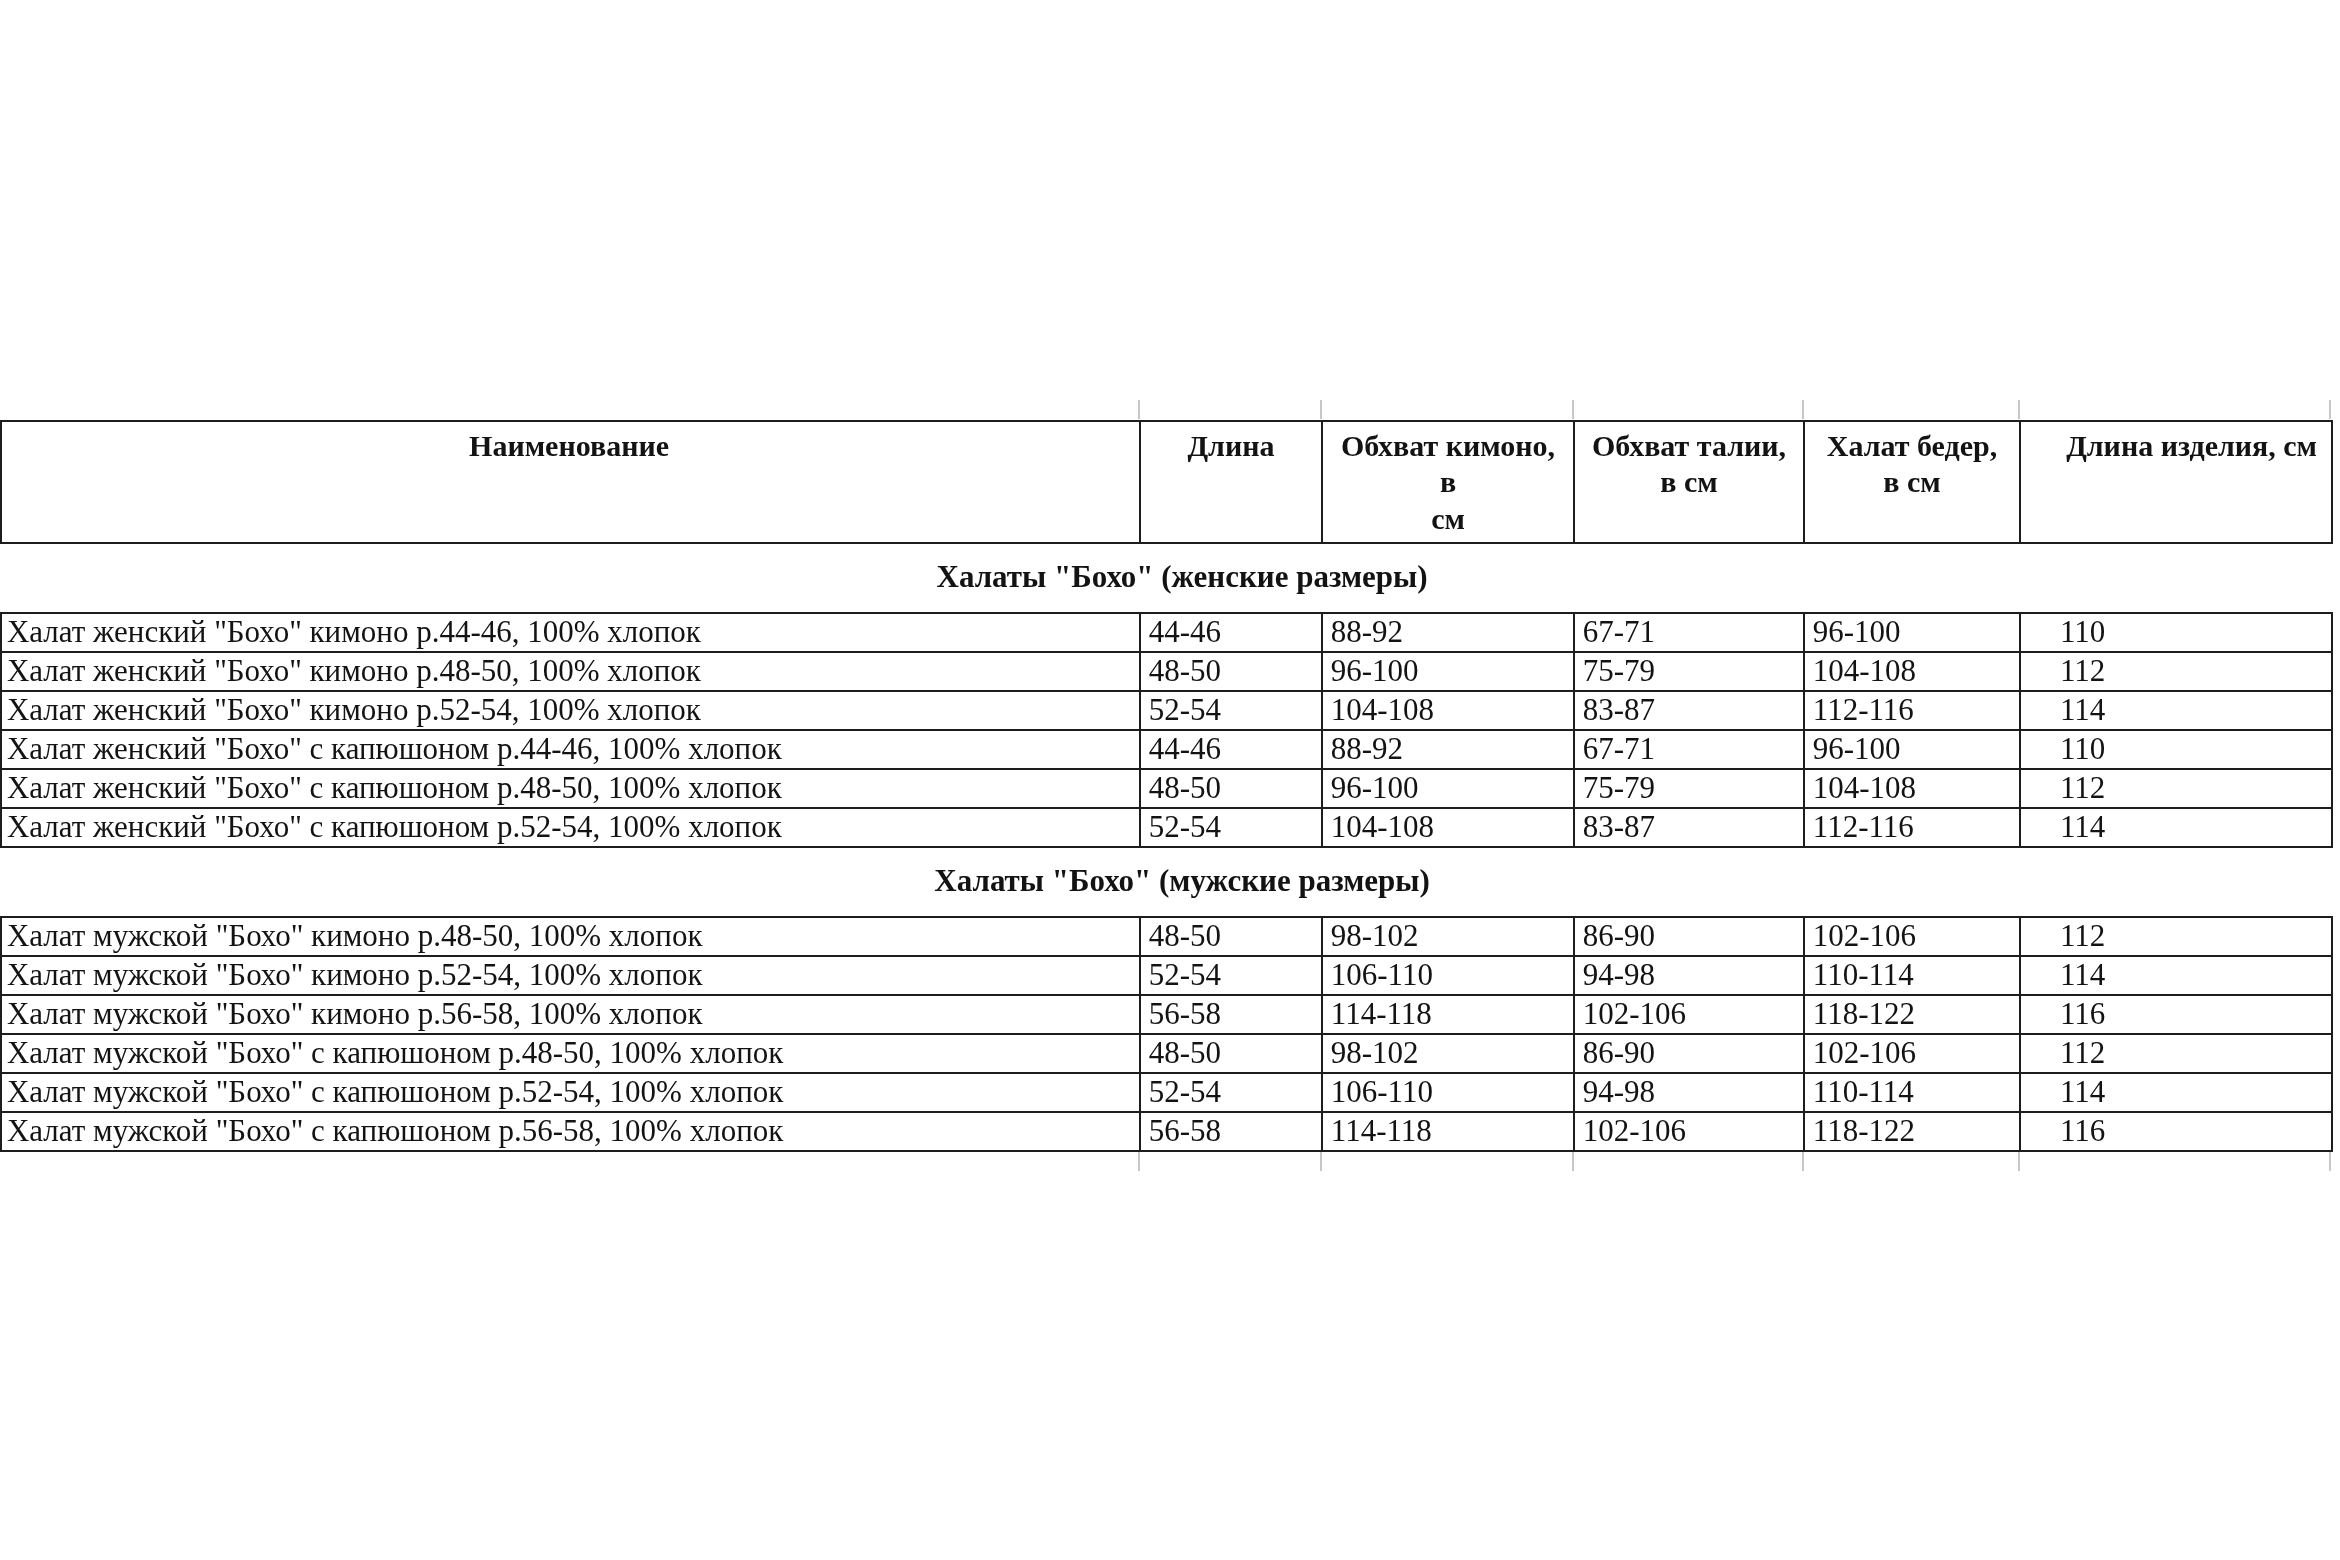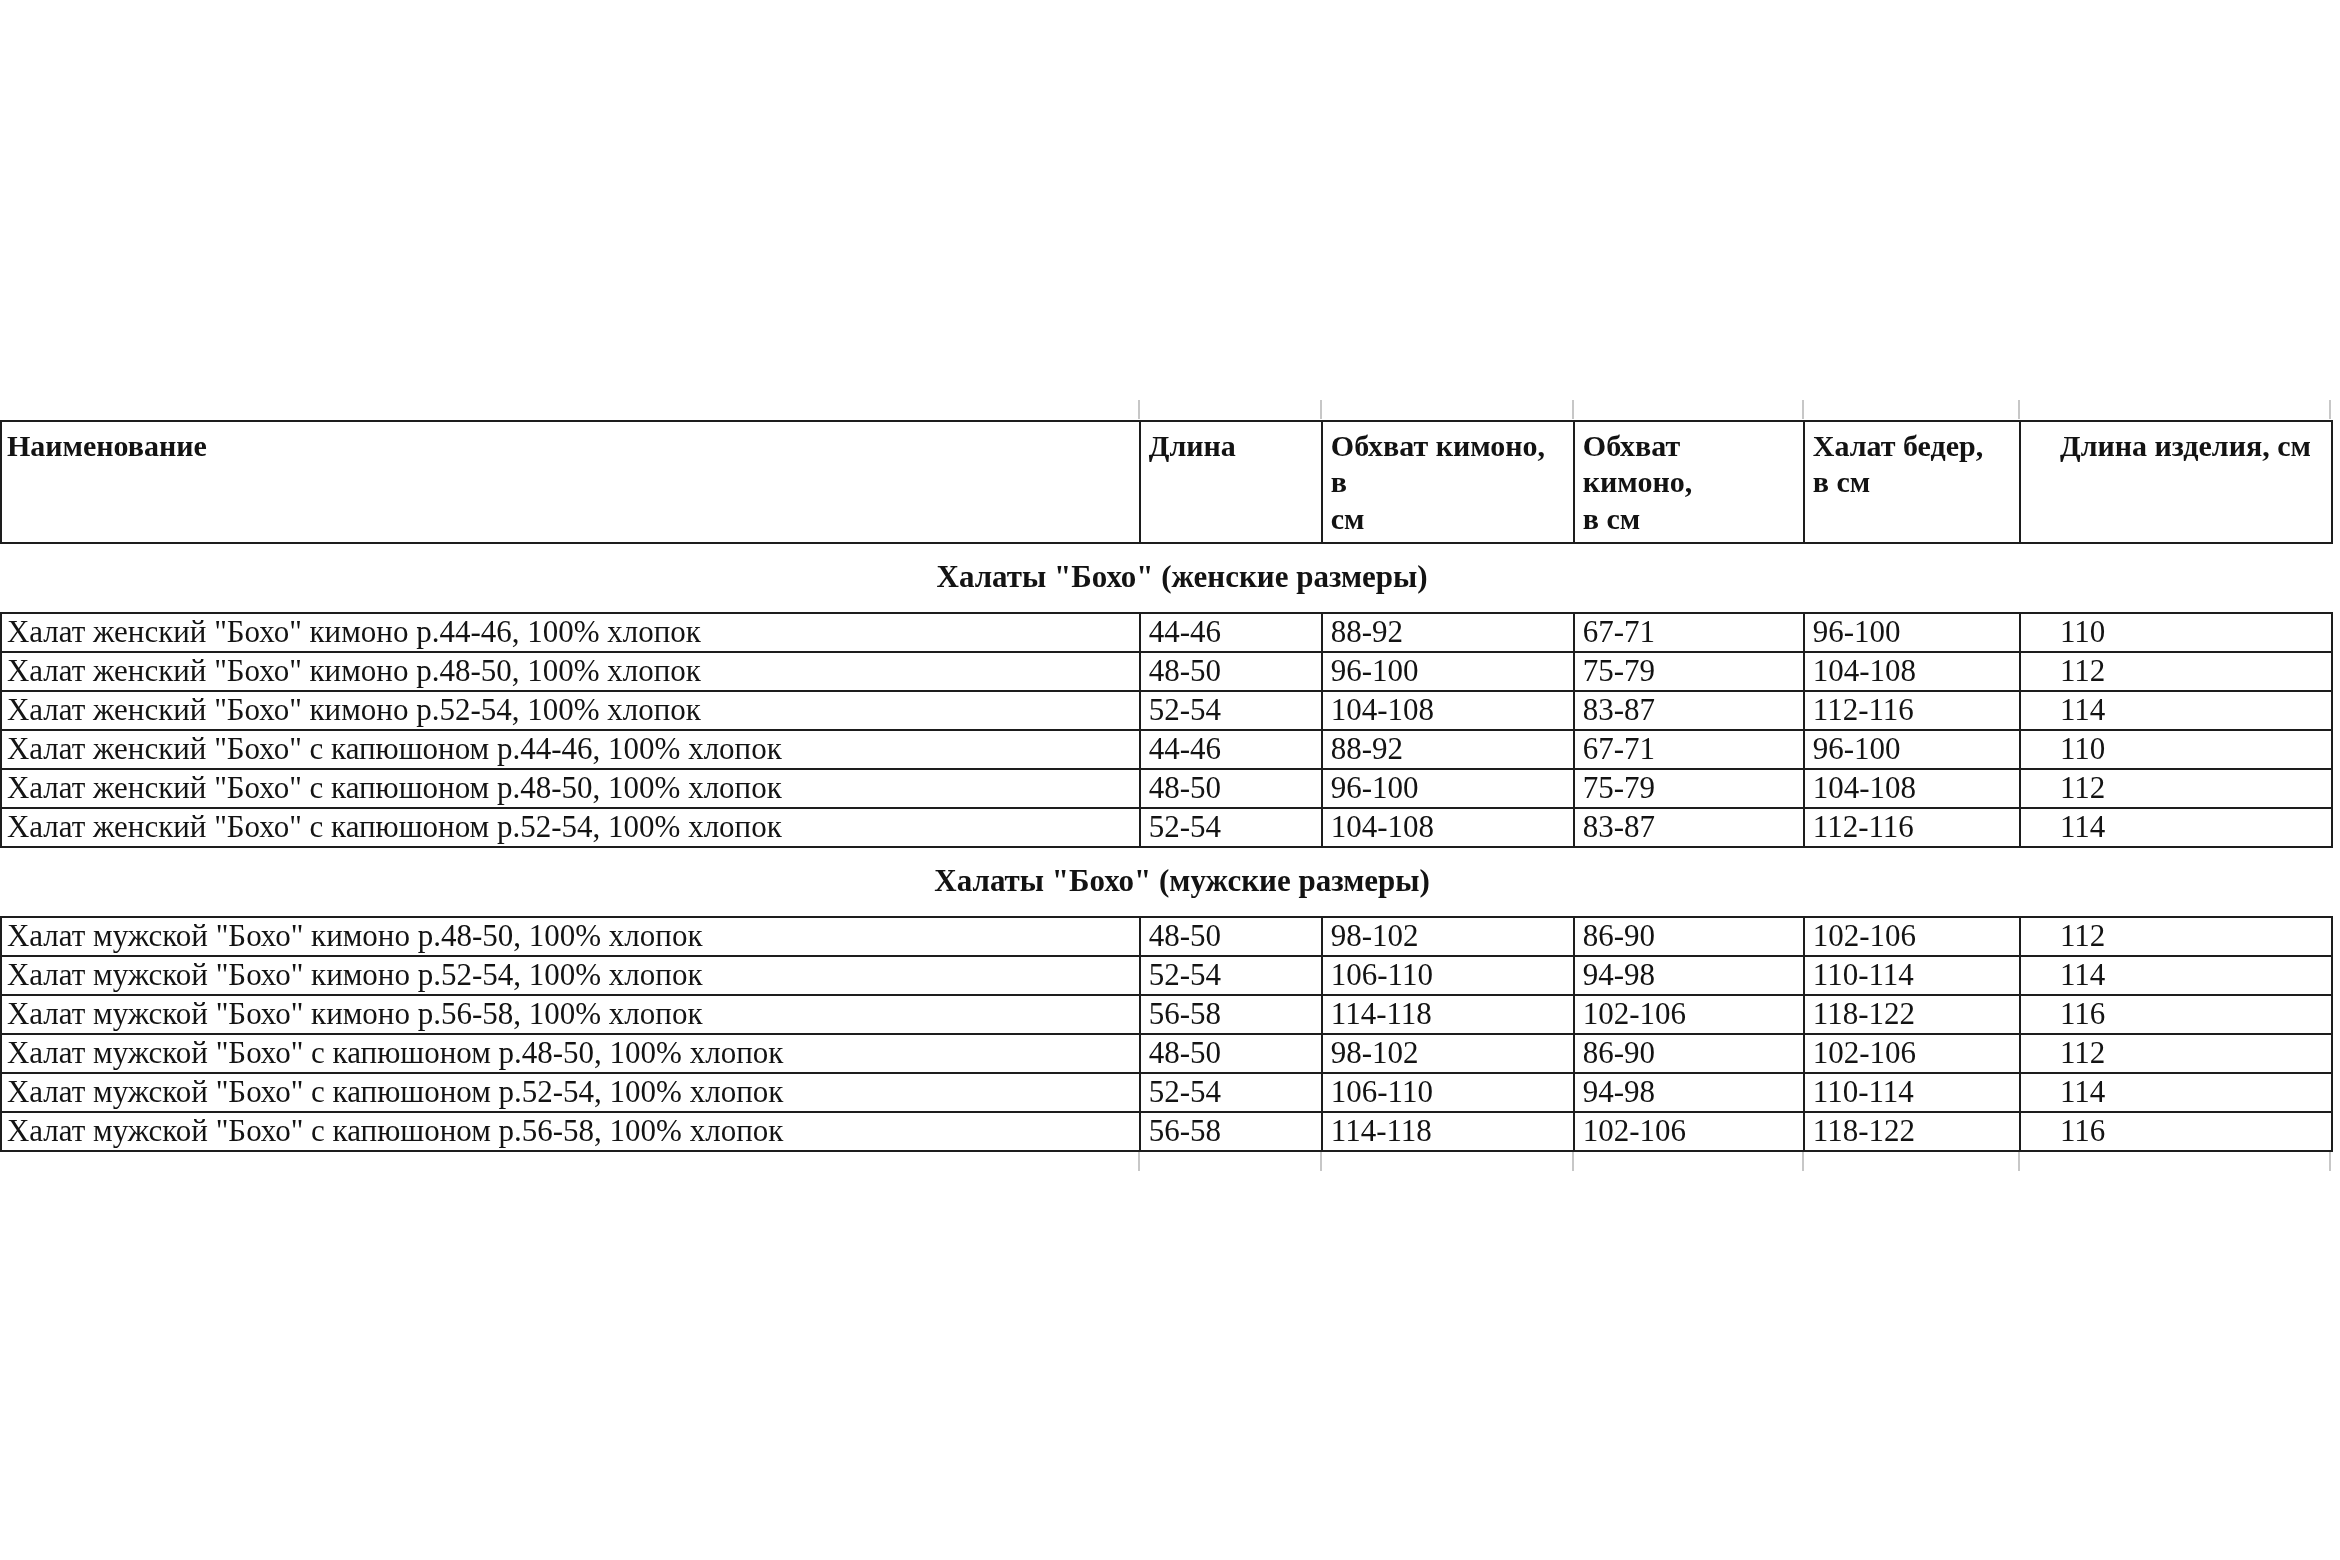--- a/index.html
+++ b/index.html
@@ -30,21 +30,21 @@
   .size-table td {
     border: 2px solid #1d1d1d;
     overflow: hidden;
   }
   
   .size-table thead th {
     border-top-width: 2.9px;
     border-bottom-width: 2.9px;
     font-size: 30px;
     font-weight: bold;
-    text-align: left;
+    text-align: center;
     vertical-align: top;
     padding: 5.9px 7.8px 3.9px 7.8px;
     line-height: 1.22;
     white-space: pre-line;
     height: 98px;
     border-radius: 15px;
   }
   .size-table thead th:first-child { padding-left: 4.9px; }
   
   .size-table th:first-child, .size-table td:first-child { border-left-width: 2.9px; }
@@ -111,21 +111,21 @@
       <col style="width:230px">
       <col style="width:216px">
       <col style="width:312px">
     </colgroup>
     <thead>
       <tr>
         <th>Наименование</th>
         <th>Длина</th>
         <th>Обхват кимоно, в
 см</th>
-        <th>Обхват кимоно,
+        <th>Обхват талии,
 в см</th>
         <th>Халат бедер,
 в см</th>
         <th>Длина изделия, см</th>
       </tr>
     </thead>
     <tbody>
       <tr class="section-row">
         <td colspan="6">Халаты "Бохо" (женские размеры)</td>
       </tr>

